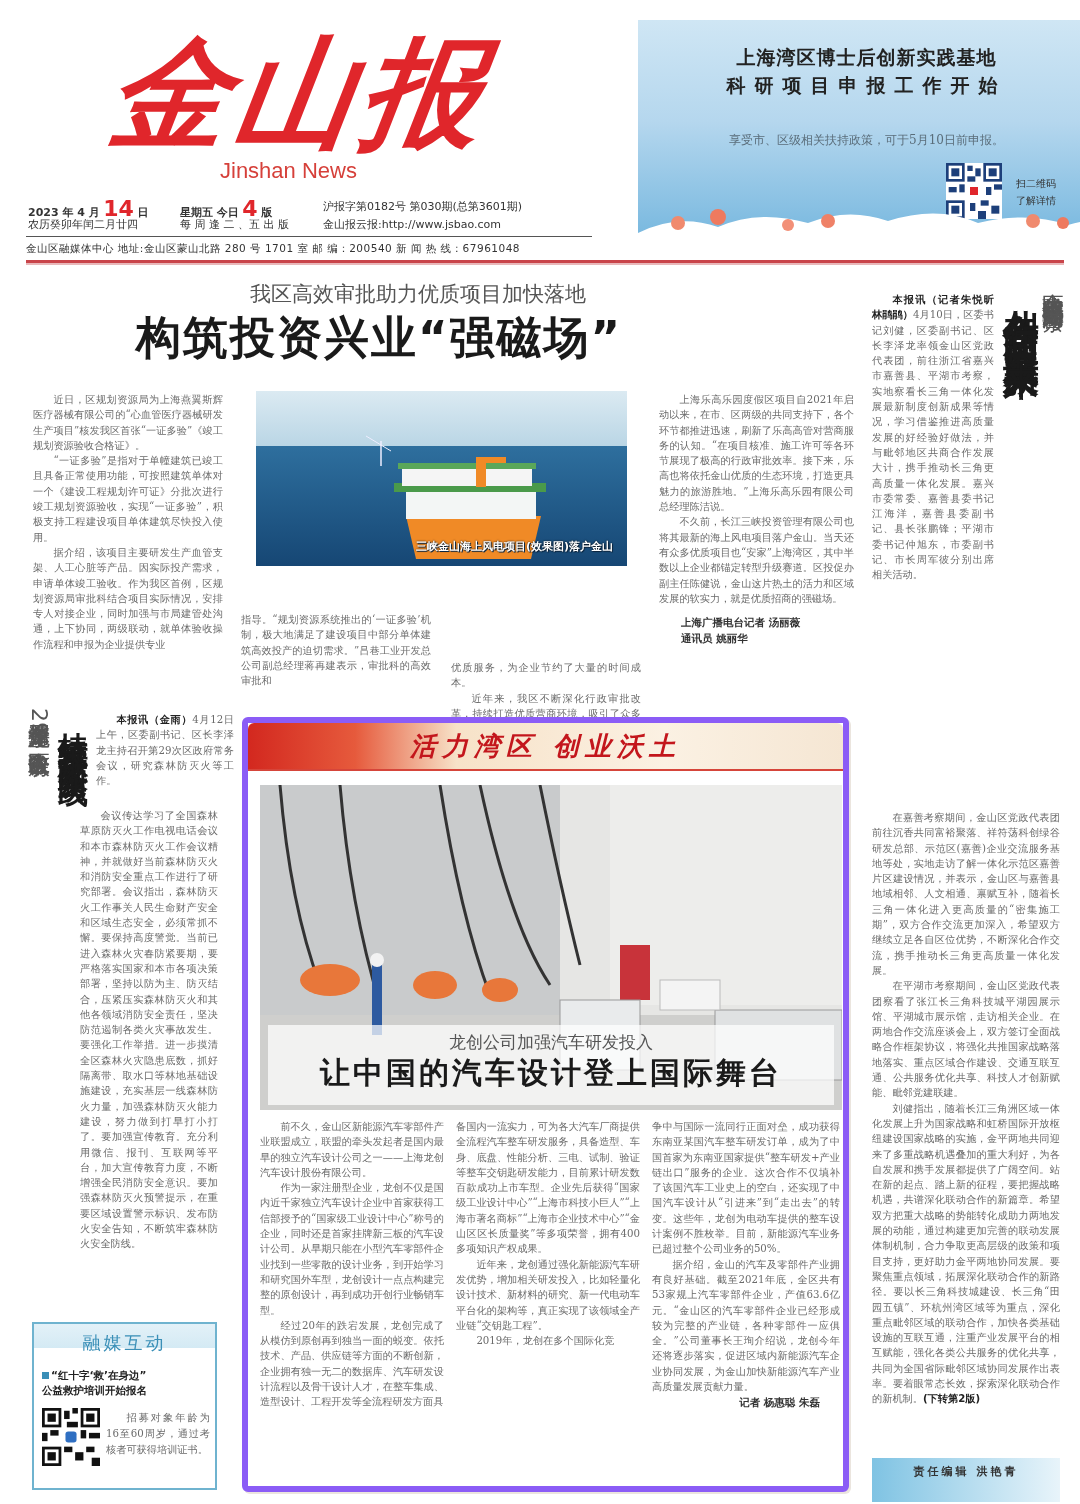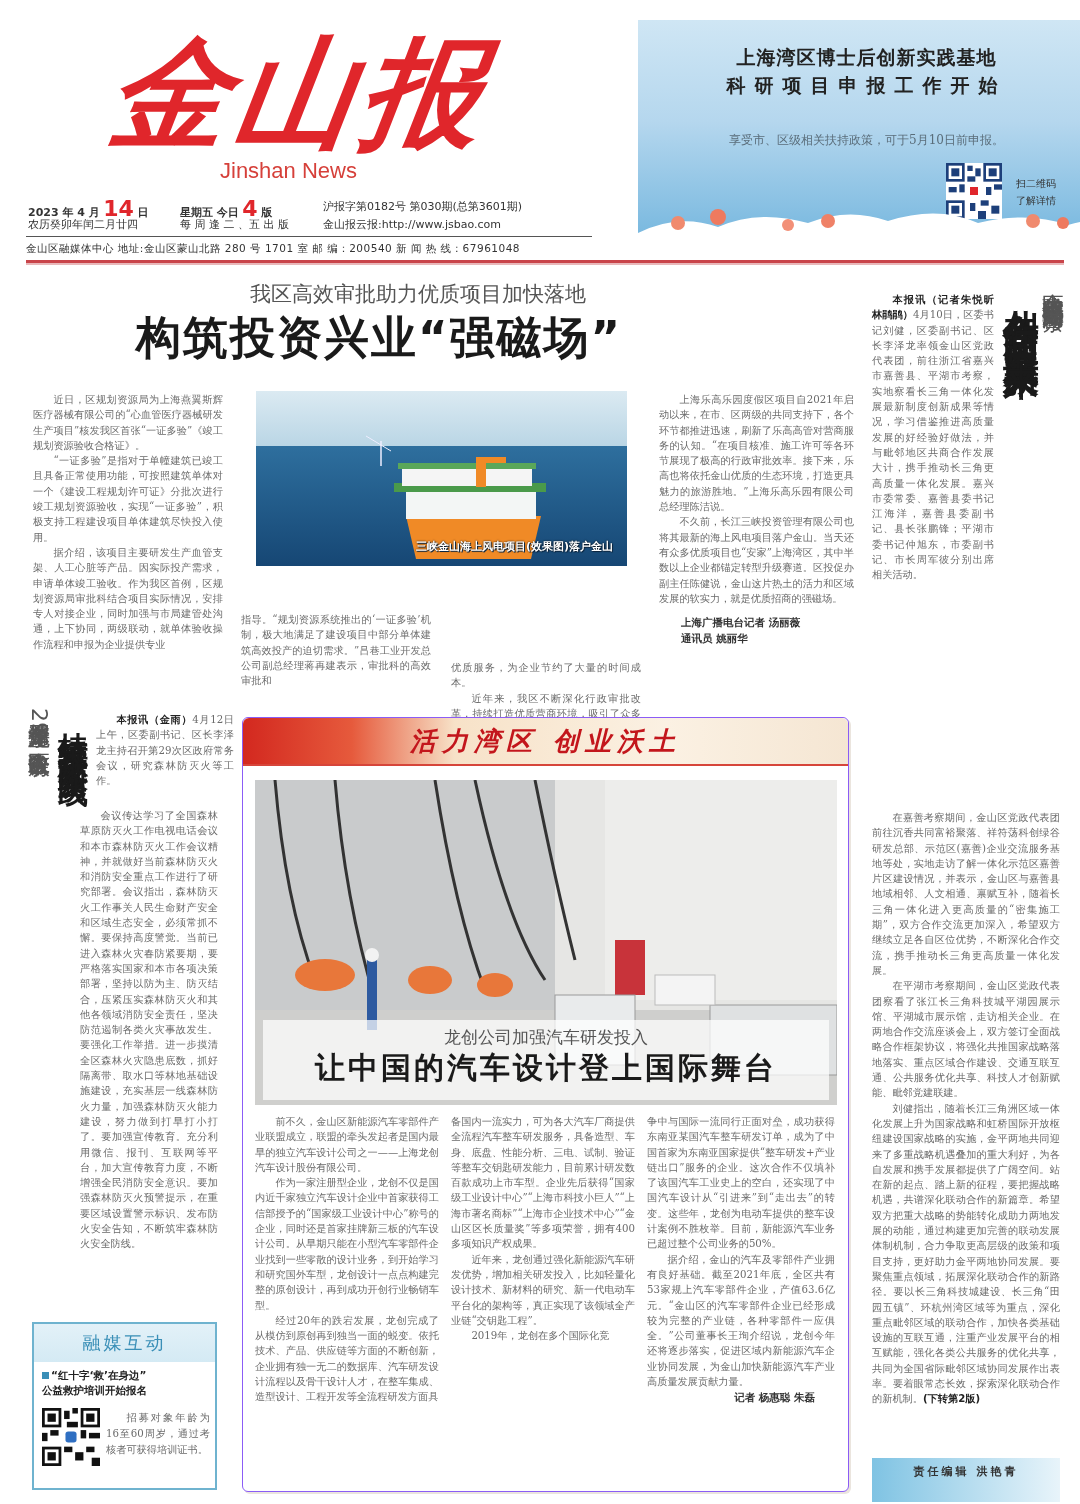--- a/index.html
+++ b/index.html
@@ -32,26 +32,26 @@
   .head { font-family: "DejaVu Sans", sans-serif; font-weight: bold; color: #1a1a1a; }
 
   .col { font-size: 10.2px; line-height: 15.3px; color: #6b6b6b; text-align: justify; }
   .col p { text-indent: 2em; }
   .col .lead { color: #222; font-weight: bold; }
   .byline { font-family: "DejaVu Sans", sans-serif; font-weight: bold; color: #333; font-size: 10.5px; line-height: 16px; }
 
   .vtext { writing-mode: vertical-rl; }
   .photo-cap { right: 14px; bottom: 12px; font-family: "DejaVu Sans", sans-serif; font-weight: bold; font-size: 11px; color: #fff; text-shadow: 0 0 2px #000, 1px 1px 0 #135; }
 
-  .feature-box { left: 242px; top: 717px; width: 607px; height: 775px; border: 1px solid #8b5cf6; border-radius: 6px; background: #fff; box-shadow: 2px 2px 0 #ebe5de; }
+  .feature-box { left: 242px; top: 717px; width: 607px; height: 775px; border: 6px solid #8b5cf6; border-radius: 6px; background: #fff; box-shadow: 2px 2px 0 #ebe5de; }
   .feature-banner { left: 0; top: 0; width: 100%; height: 48px; border-radius: 6px 6px 0 0; background: linear-gradient(90deg,#d3281f 0%,#e65a3c 18%,#f7e2c8 35%,#fbf1e3 70%,#f5e6d3 100%); border-bottom: 2px solid #d6453a; }
   .feature-banner-text { left: 0; width: 100%; top: 6px; text-align: center; font-family: "DejaVu Serif", serif; font-style: italic; font-weight: bold; font-size: 26px; color: #c3161c; letter-spacing: 6px; }
 
   .rmb { left: 32px; top: 1322px; width: 185px; height: 168px; border: 2px solid #6fb3cf; background: #fff; }
-  .rmb-head { left: 0; top: 0; width: 100%; height: 38px; background: linear-gradient(180deg,#e3f1f8,#d4eaf4); text-align: center; font-family: "DejaVu Sans", sans-serif; font-size: 18px; color: #3a8fb7; line-height: 38px; letter-spacing: 3px; }
+  .rmb-head { left: 0; top: 0; width: 100%; height: 24px; background: linear-gradient(180deg,#e3f1f8,#d4eaf4); text-align: center; font-family: "DejaVu Sans", sans-serif; font-size: 18px; color: #3a8fb7; line-height: 38px; letter-spacing: 3px; }
 
   .editor-bar { left: 872px; top: 1458px; width: 188px; height: 44px; background: linear-gradient(90deg,#7fc3e3,#e8f4fa); text-align: center; font-family: "DejaVu Sans", sans-serif; font-weight: bold; font-size: 11px; color: #333; line-height: 28px; letter-spacing: 3px; }
 </style>
 </head>
 <body>
 
 <div class="abs logo">金山报</div>
 <div class="abs logo-en">Jinshan News</div>
 
 <div class="abs meta" style="left:28px;top:196px;">

